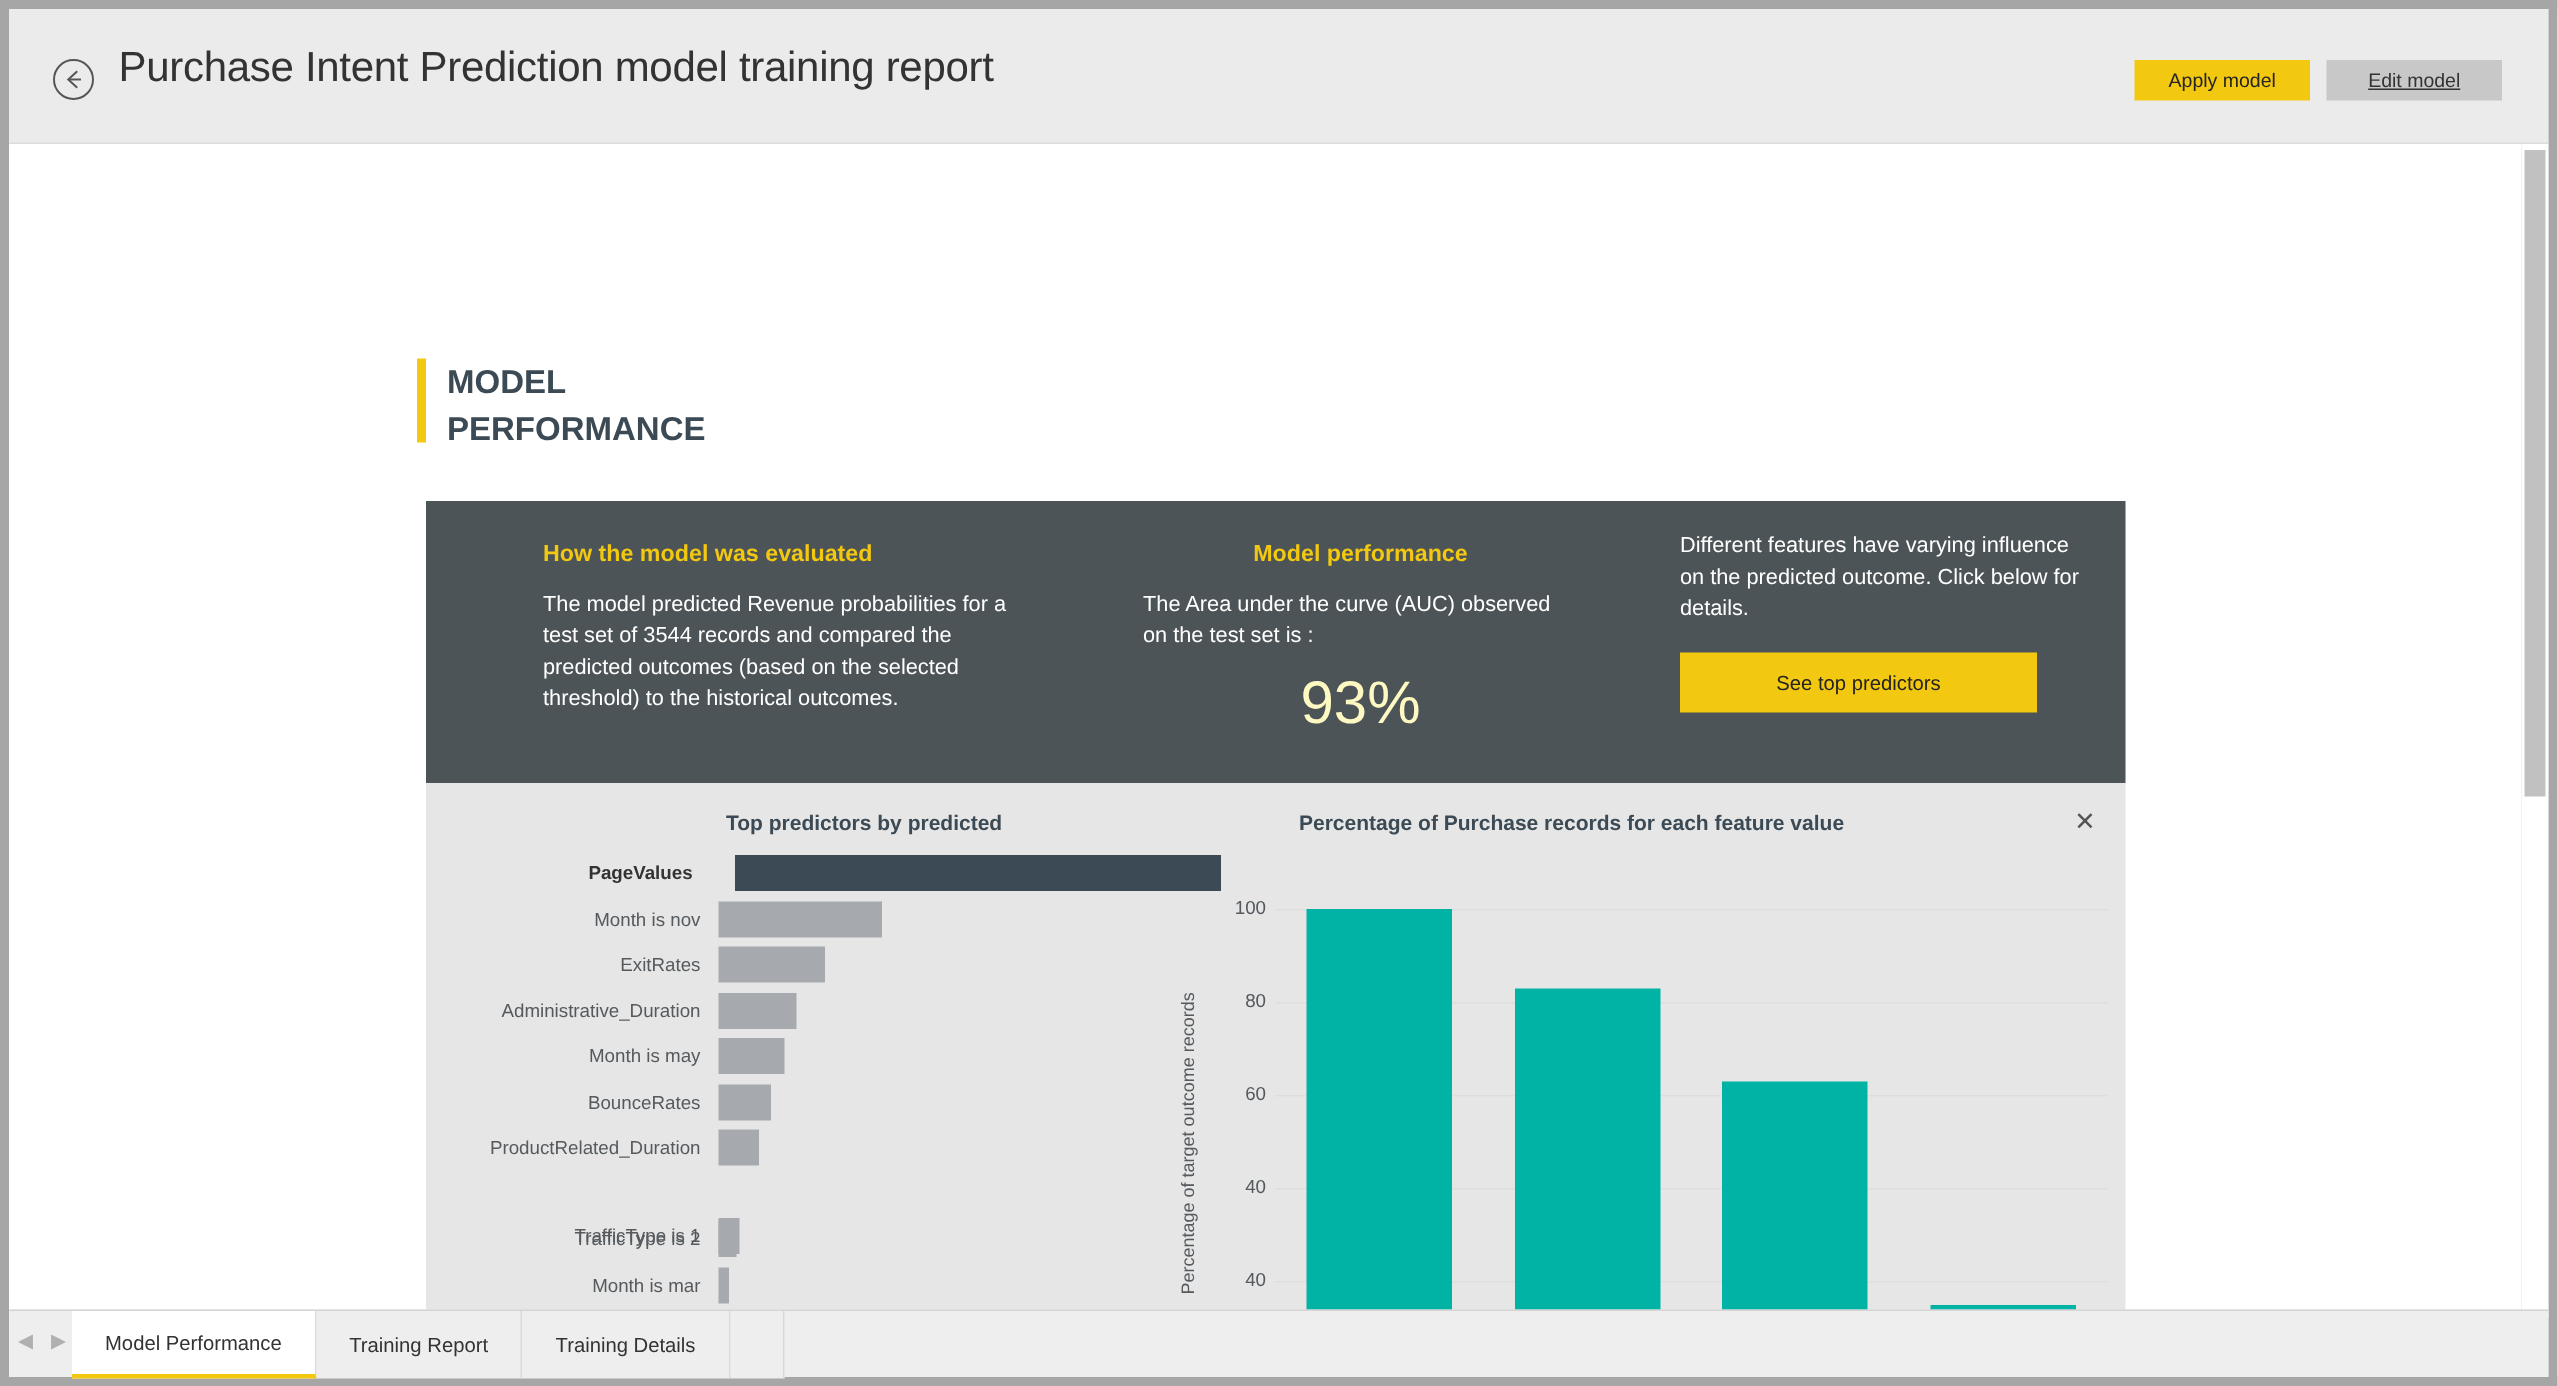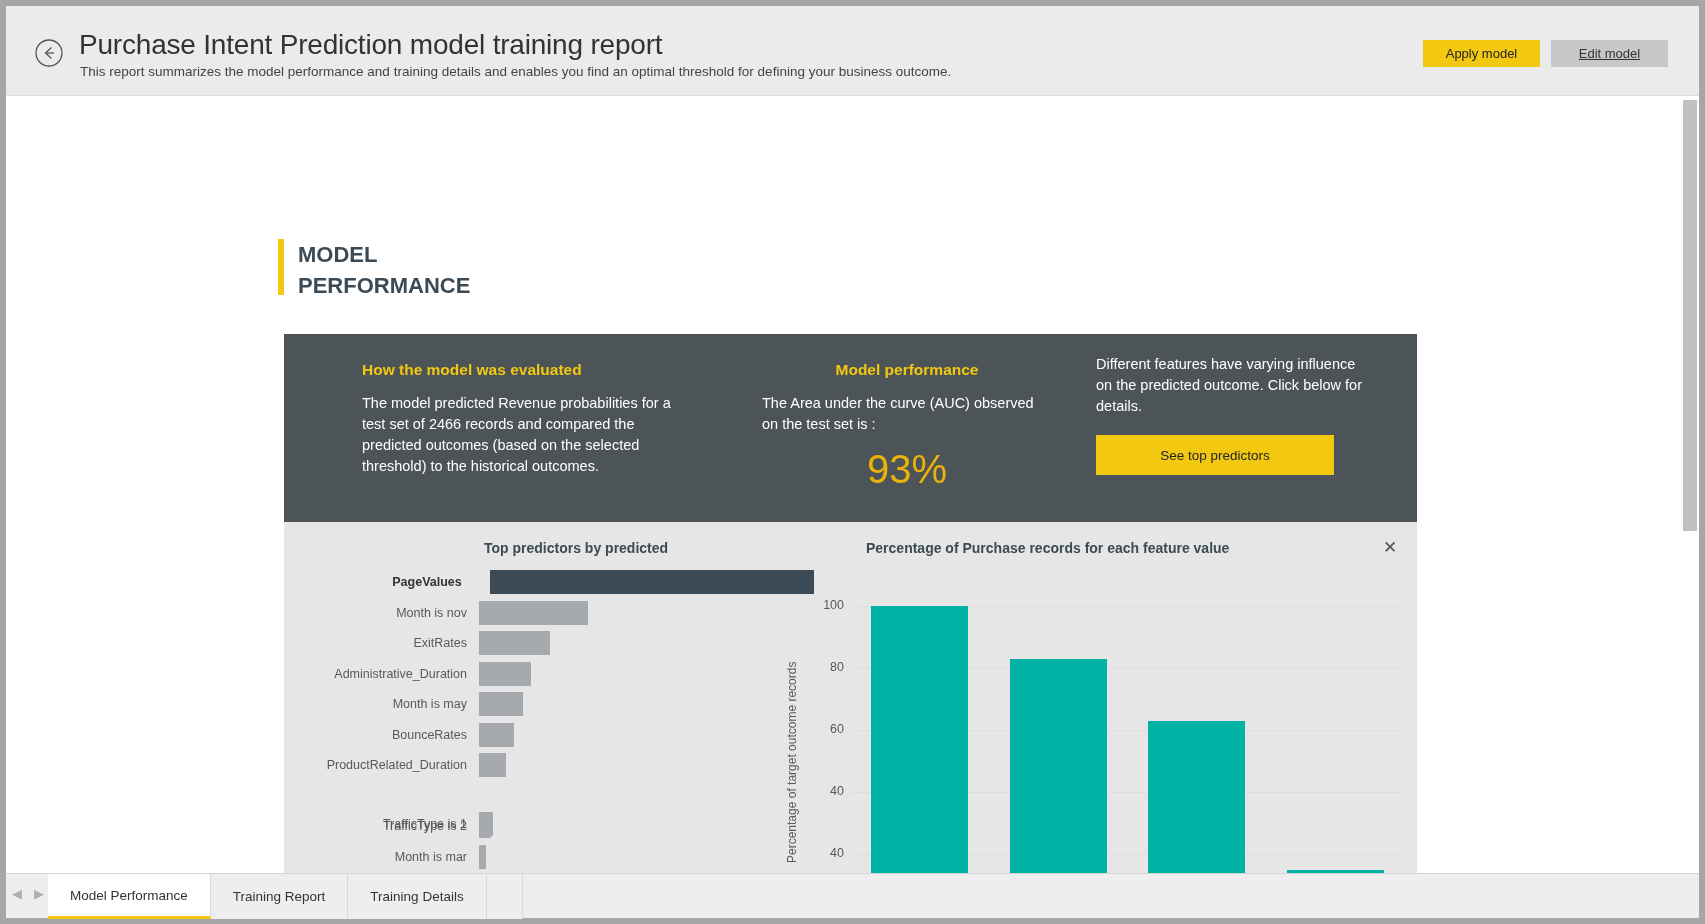--- a/index.html
+++ b/index.html
@@ -116,32 +116,32 @@
   }
 
   
   .info-panel {
     position: absolute; left: 278px; top: 238px;
     width: 1133px; height: 188px;
     background: #4c5457;
   }
   .ip-col1 { position: absolute; left: 78px; top: 27px; width: 330px; }
   .ip-col2 { position: absolute; left: 478px; top: 27px; width: 290px; }
-  .ip-col3 { position: absolute; left: 812px; top: 20px; width: 270px; }
+  .ip-col3 { position: absolute; left: 836px; top: 20px; width: 270px; }
 
   .ip-head {
     color: #f2c811; font-size: 15.5px; font-weight: bold;
     margin: 0 0 14px 0;
   }
   .ip-head.center { text-align: center; }
   .ip-body {
     color: #ffffff; font-size: 14.5px; line-height: 21px; margin: 0;
   }
   .ip-metric {
-    color: #eab308; font-size: 40px; font-weight: 300;
+    color: #fef9c3; font-size: 40px; font-weight: 300;
     text-align: center; margin-top: 12px;
   }
   .btn-predictors {
     margin-top: 18px;
     width: 238px; height: 40px;
     background: #f2c811; color: #252423;
     font-size: 13.5px; border: none;
     display: flex; align-items: center; justify-content: center;
     cursor: pointer;
   }
@@ -263,39 +263,38 @@
 
     <div class="back-btn">
       <svg width="30" height="30" viewBox="0 0 30 30">
         <circle cx="15" cy="15" r="13" fill="none" stroke="#555" stroke-width="1.3"></circle>
         <path d="M17.5 9.5 L11.5 15 L17.5 20.5" fill="none" stroke="#555" stroke-width="1.3"></path>
         <path d="M11.5 15 L20 15" stroke="#555" stroke-width="1.3"></path>
       </svg>
     </div>
 
     <div class="title">Purchase Intent Prediction model training report</div>
-    <div class="subtitle">This report summarizes the model performance and training details and enables you find an optimal threshold for defining your business outcome.</div>
 
     <button class="btn-apply">Apply model</button>
     <button class="btn-edit">Edit model</button>
   </div>
 
   <div class="canvas">
 
     <div class="section-accent"></div>
     <div class="section-title">
       <div>MODEL</div>
       <div>PERFORMANCE</div>
     </div>
 
     <div class="info-panel">
 
       <div class="ip-col1">
         <p class="ip-head">How the model was evaluated</p>
-        <p class="ip-body">The model predicted Revenue probabilities for a test set of 2466 records and compared the predicted outcomes (based on the selected threshold) to the historical outcomes.</p>
+        <p class="ip-body">The model predicted Revenue probabilities for a test set of 3544 records and compared the predicted outcomes (based on the selected threshold) to the historical outcomes.</p>
       </div>
 
       <div class="ip-col2">
         <p class="ip-head center">Model performance</p>
         <p class="ip-body">The Area under the curve (AUC) observed on the test set is :</p>
         <div class="ip-metric">93%</div>
       </div>
 
       <div class="ip-col3">
         <p class="ip-body">Different features have varying influence on the predicted outcome.  Click below for details.</p>

